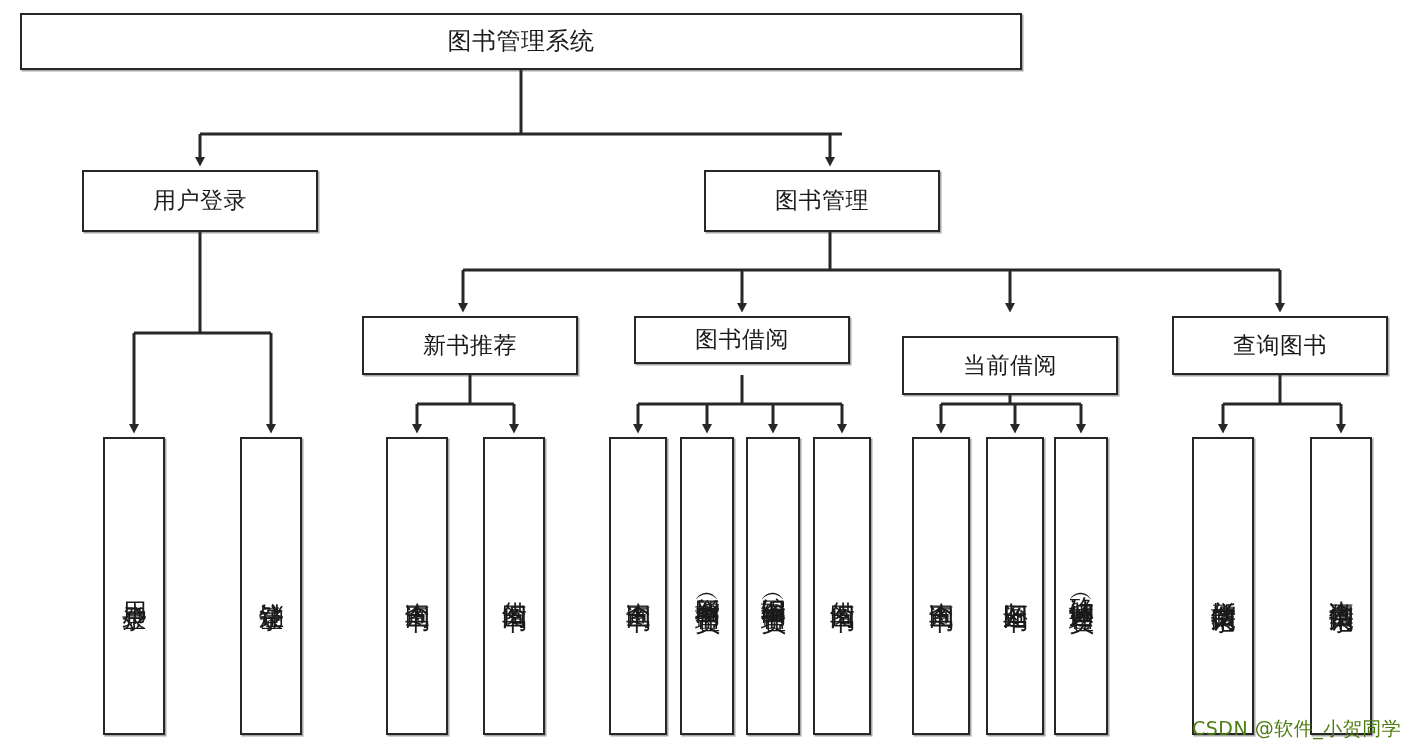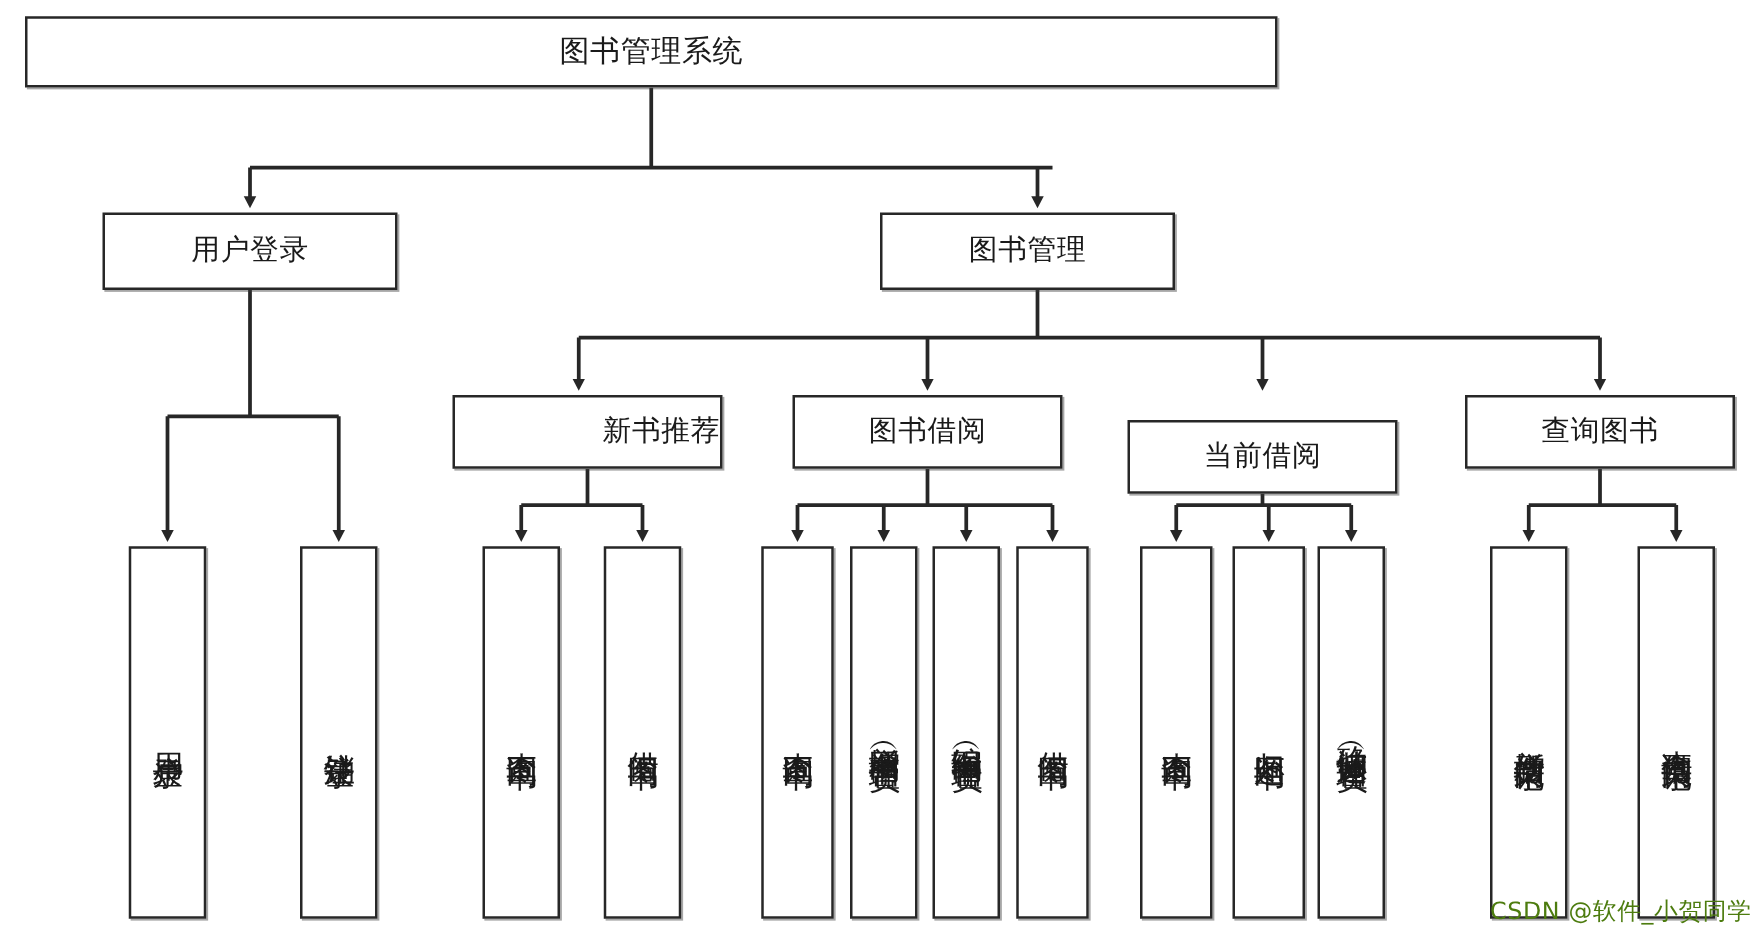--- a/index.html
+++ b/index.html
@@ -133,25 +133,25 @@
   </div>
 
   <div class="node horiz" style="left:82px; top:170px; width:236px; height:62px;">
     <span class="label">用户登录</span>
   </div>
 
   <div class="node horiz" style="left:704px; top:170px; width:236px; height:62px;">
     <span class="label">图书管理</span>
   </div>
 
-  <div class="node horiz" style="left:362px; top:316px; width:216px; height:59px;justify-content:flex-end;">
+  <div class="node horiz" style="left:362px; top:316px; width:216px; height:59px;">
     <span class="label">新书推荐</span>
   </div>
 
-  <div class="node horiz" style="left:634px; top:316px; width:216px; height:59px;">
+  <div class="node horiz" style="left:634px; top:316px; width:216px; height:48px;">
     <span class="label">图书借阅</span>
   </div>
 
   <div class="node horiz" style="left:902px; top:316px; width:216px; height:59px;margin-top:20px;">
     <span class="label">当前借阅</span>
   </div>
 
   <div class="node horiz" style="left:1172px; top:316px; width:216px; height:59px;">
     <span class="label">查询图书</span>
   </div>

